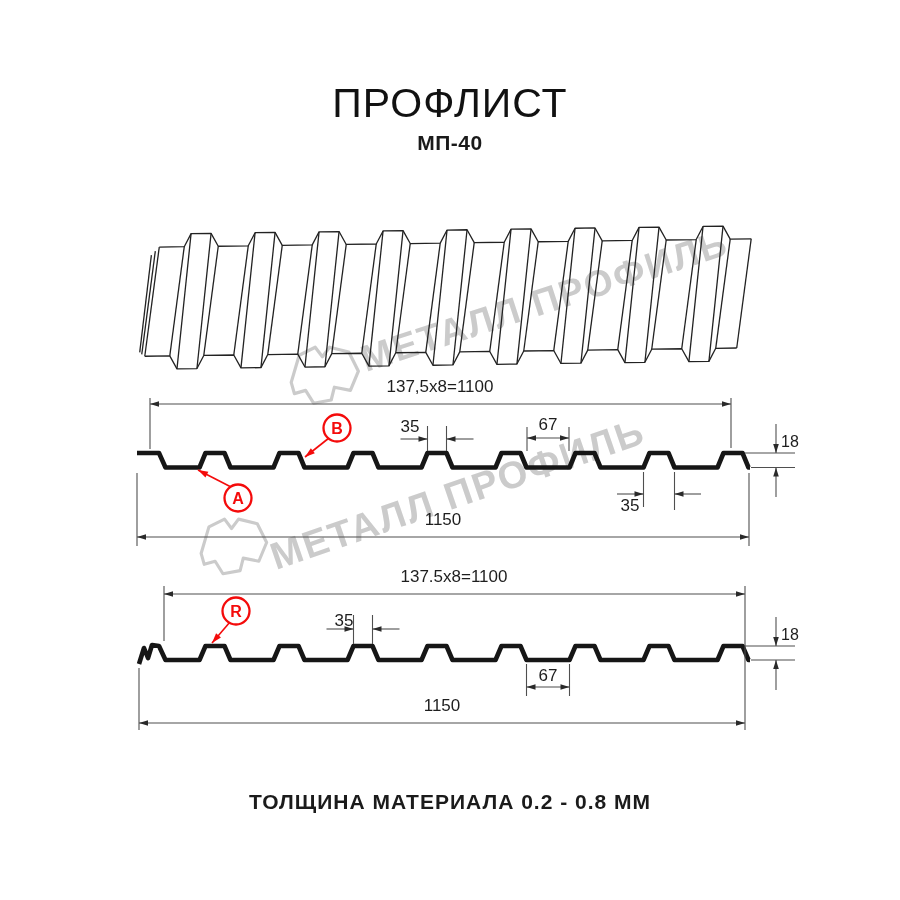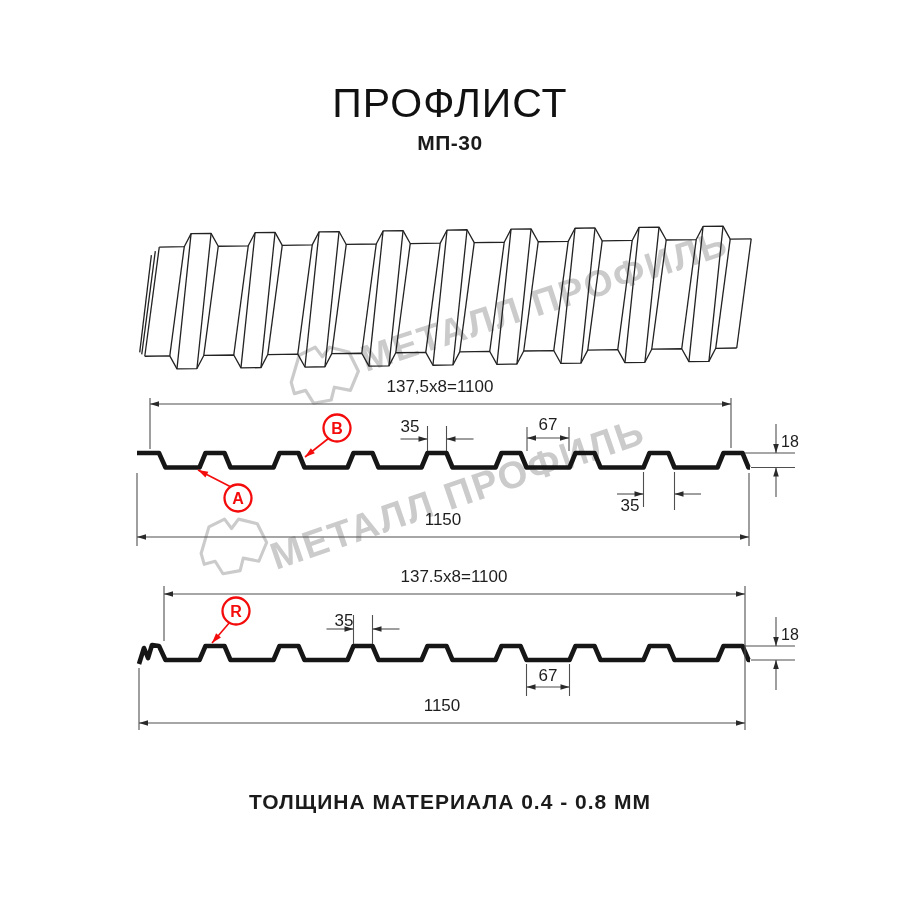--- a/index.html
+++ b/index.html
@@ -12,21 +12,21 @@
   .footer{position:absolute;top:790px;left:0;width:900px;text-align:center;
          font-size:21px;font-weight:700;letter-spacing:1px;color:#1b1b1b;}
   svg#diagram{position:absolute;top:0;left:0;}
   svg text{font-family:"Liberation Sans", sans-serif;}
 </style>
 </head>
 <body>
 
 <div class="page">
   <h1 class="title">ПРОФЛИСТ</h1>
-  <div class="subtitle">МП-30</div>
+  <div class="subtitle">МП-40</div>
   <svg id="diagram" width="900" height="900" viewBox="0 0 900 900">
       <g>
         <path d="M4,48 L14,14 L34,4 L43,16 L52,4 L76,10 L88,34 L78,58 L58,54 L54,70 L32,74 L22,58 L8,62 Z" transform="translate(288,344) scale(0.8)" stroke="#cbcbcb" stroke-width="4" stroke-linejoin="round" fill="none"></path>
         <text x="0" y="0" transform="translate(366,372) rotate(-18)" font-size="37" font-weight="700" letter-spacing="2" fill="#cbcbcb">МЕТАЛЛ ПРОФИЛЬ</text>
       </g>
       <g>
         <path d="M4,48 L14,14 L34,4 L43,16 L52,4 L76,10 L88,34 L78,58 L58,54 L54,70 L32,74 L22,58 L8,62 Z" transform="translate(198,516) scale(0.78)" stroke="#cbcbcb" stroke-width="4" stroke-linejoin="round" fill="none"></path>
         <text x="0" y="0" transform="translate(276,570) rotate(-19)" font-size="38" font-weight="700" letter-spacing="2" fill="#cbcbcb">МЕТАЛЛ ПРОФИЛЬ</text>
       </g>
       <g transform="rotate(-0.8 450 298)" stroke="#222" stroke-width="1.3" fill="none" stroke-linejoin="round">
@@ -179,14 +179,14 @@
       <g>
         <line x1="745" y1="646" x2="795" y2="646" stroke="#4f4f4f" stroke-width="1.1"></line>
         <line x1="751" y1="660" x2="795" y2="660" stroke="#4f4f4f" stroke-width="1.1"></line>
         <line x1="776" y1="617" x2="776" y2="646" stroke="#4f4f4f" stroke-width="1.1"></line>
         <path d="M776,646 l-2.8,-9 l5.6,0 Z" fill="#2a2a2a"></path>
         <line x1="776" y1="660" x2="776" y2="690" stroke="#4f4f4f" stroke-width="1.1"></line>
         <path d="M776,660 l-2.8,9 l5.6,0 Z" fill="#2a2a2a"></path>
         <text x="781" y="640" font-size="16" text-anchor="start" fill="#1e1e1e" font-weight="400">18</text>
       </g>
     </svg>
-  <div class="footer">ТОЛЩИНА МАТЕРИАЛА 0.4 - 0.8 ММ</div>
+  <div class="footer">ТОЛЩИНА МАТЕРИАЛА 0.2 - 0.8 ММ</div>
 </div>
 
 </body></html>

